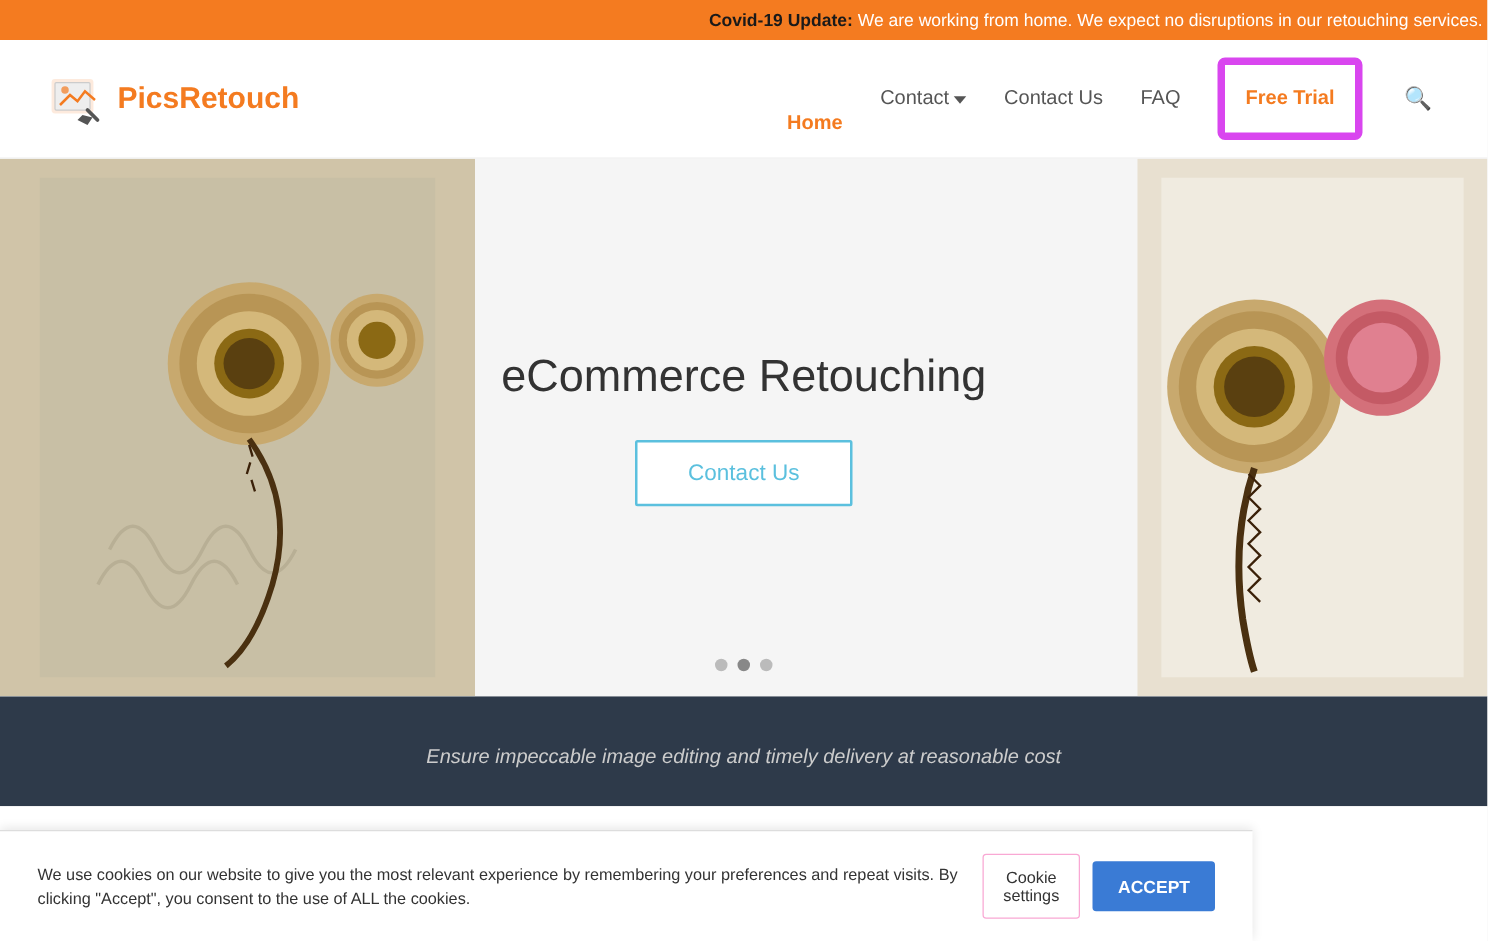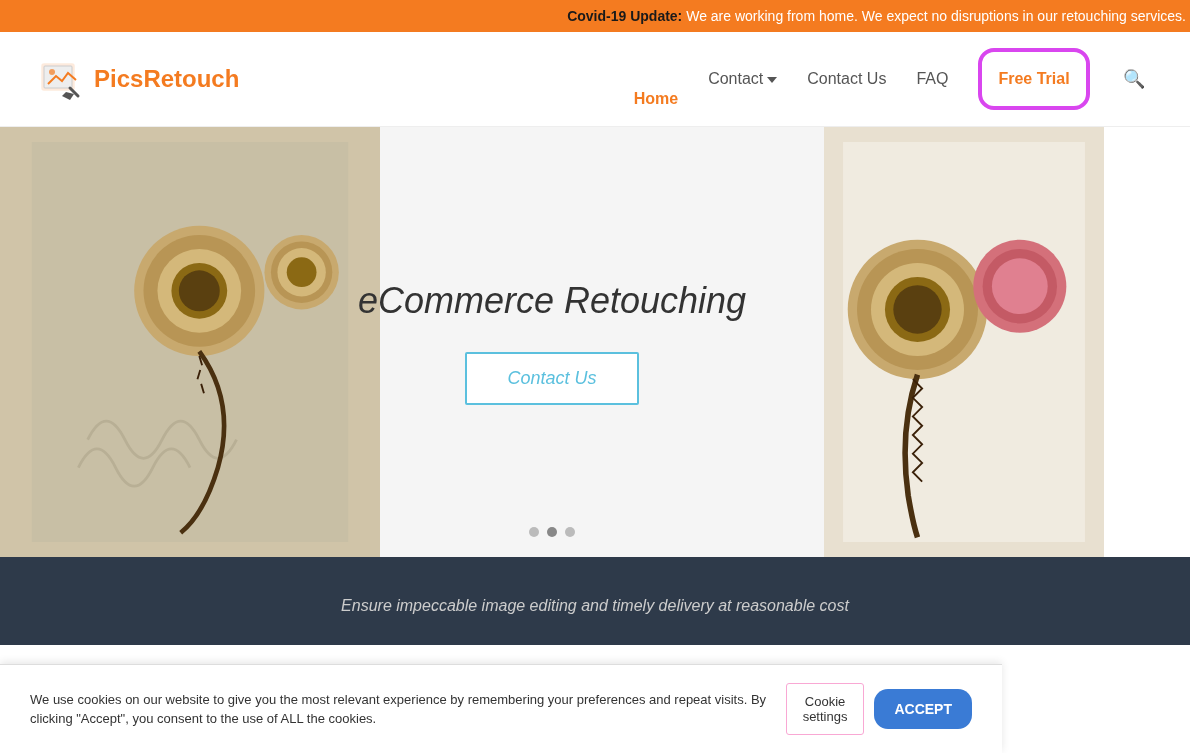--- a/index.html
+++ b/index.html
@@ -63,46 +63,45 @@
     }
     .chevron-down {
       width: 0;
       height: 0;
       border-left: 5px solid transparent;
       border-right: 5px solid transparent;
       border-top: 6px solid #555;
       margin-top: 2px;
     }
     .free-trial-btn {
-      border: 4px solid #d946ef;
-      border-radius: 16px;
+      border: 6px solid #d946ef;
+      border-radius: 6px;
       padding: 18px 16px;
       color: #f47b20 !important;
       font-weight: bold;
     }
     .search-btn {
       background: none;
       border: none;
       cursor: pointer;
       font-size: 18px;
       color: #555;
       padding: 4px;
     }
 
     
     .hero {
       position: relative;
-      width: 1104px;
+      width: 1190px;
       height: 430px;
       background: #f5f5f5;
       overflow: hidden;
       display: flex;
       align-items: center;
       justify-content: center;
-      font-style: italic;
     }
     .hero-left-img {
       position: absolute;
       left: 0;
       top: 0;
       width: 380px;
       height: 430px;
       background: #d0c4a8;
       display: flex;
       align-items: center;
@@ -225,21 +224,21 @@
       border-radius: 3px;
     }
     .cookie-accept-btn {
       background: #3a7bd5;
       color: #fff;
       border: none;
       padding: 12px 20px;
       font-size: 14px;
       font-weight: bold;
       cursor: pointer;
-      border-radius: 14px;
+      border-radius: 3px;
     }
   </style>
 </head>
 <body>
 
 <div class="covid-banner">
   <strong>Covid-19 Update:</strong>
   <span> We are working from home. We expect no disruptions in our retouching services.</span>
 </div>
 

